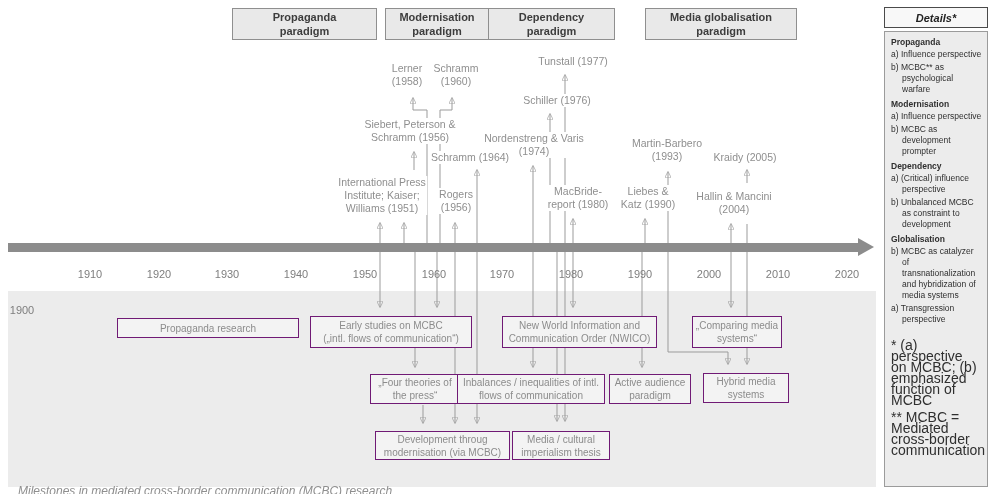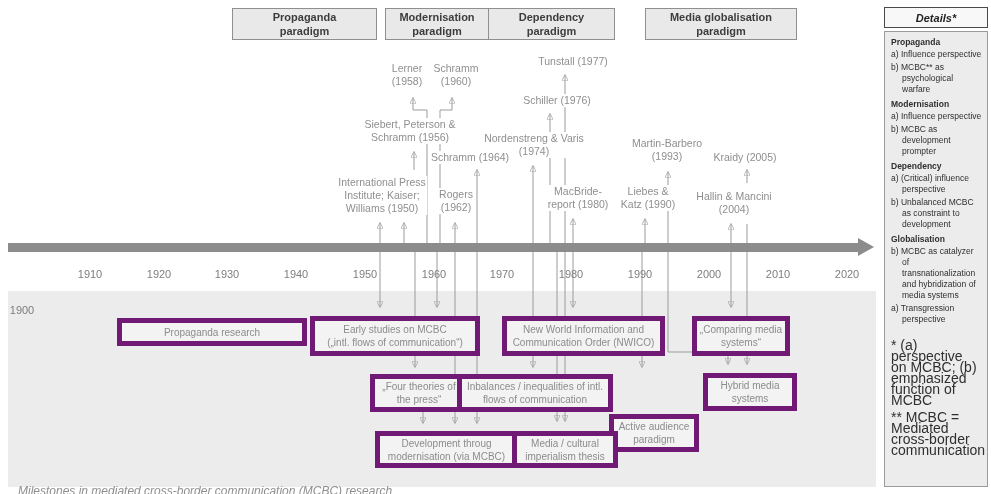--- a/index.html
+++ b/index.html
@@ -12,21 +12,21 @@
            border-left:16px solid #8c8c8c;}
   .wires{position:absolute;left:0;top:0;z-index:1;}
   .wires path{fill:none;stroke:#9b9b9b;stroke-width:1;}
   .pbox{position:absolute;z-index:2;background:#e9e9e9;border:1px solid #8f8f8f;
         display:flex;align-items:center;justify-content:center;text-align:center;
         font-size:11px;font-weight:bold;color:#3d3d3d;line-height:14px;white-space:pre-line;}
   .yr{position:absolute;top:268px;transform:translateX(-50%);font-size:11px;color:#7e7e7e;z-index:2;}
   .evt{position:absolute;transform:translateX(-50%);z-index:2;background:#fff;
        text-align:center;font-size:10.5px;line-height:13px;color:#8f8f8f;
        white-space:pre-line;padding:0 1px;}
-  .rbox{position:absolute;z-index:2;background:#f3f3f3;border:5px solid #701a75;
+  .rbox{position:absolute;z-index:2;background:#f3f3f3;border:1px solid #701a75;
         display:flex;align-items:center;justify-content:center;text-align:center;
         font-size:10px;line-height:13px;color:#8c8c8c;white-space:pre-line;}
   .caption{position:absolute;left:18px;top:466px;z-index:2;font-size:12px;
            font-style:italic;color:#8f8f8f;margin-top:18px;}
   .dtitle{position:absolute;left:884px;top:7px;width:104px;height:21px;z-index:2;
           background:#f8f8f8;border:1px solid #4a4a4a;box-sizing:border-box;
           display:flex;align-items:center;justify-content:center;
           font-size:11px;font-weight:bold;font-style:italic;color:#222;}
   .dbody{position:absolute;left:884px;top:31px;width:104px;height:456px;z-index:2;
          background:#ececec;border:1px solid #9b9b9b;box-sizing:border-box;
@@ -118,42 +118,42 @@
   <div class="evt" style="left:410px;top:118px;">Siebert, Peterson &amp;
 Schramm (1956)</div>
   <div class="evt" style="left:534px;top:132px;">Nordenstreng &amp; Varis
 (1974)</div>
   <div class="evt" style="left:470px;top:151px;">Schramm (1964)</div>
   <div class="evt" style="left:667px;top:137px;">Martin-Barbero
 (1993)</div>
   <div class="evt" style="left:745px;top:151px;">Kraidy (2005)</div>
   <div class="evt" style="left:382px;top:176px;max-width:90px;">International Press
 Institute; Kaiser;
-Williams (1950)</div>
+Williams (1951)</div>
   <div class="evt" style="left:456px;top:188px;">Rogers
-(1962)</div>
+(1956)</div>
   <div class="evt" style="left:578px;top:185px;">MacBride-
 report (1980)</div>
   <div class="evt" style="left:648px;top:185px;">Liebes &amp;
 Katz (1990)</div>
   <div class="evt" style="left:734px;top:190px;">Hallin &amp; Mancini
 (2004)</div>
 
   <div class="rbox" style="left:117px;top:318px;width:180px;height:18px;">Propaganda research</div>
   <div class="rbox" style="left:310px;top:316px;width:160px;height:30px;">Early studies on MCBC
 („intl. flows of communication“)</div>
   <div class="rbox" style="left:502px;top:316px;width:153px;height:30px;">New World Information and
 Communication Order (NWICO)</div>
   <div class="rbox" style="left:692px;top:316px;width:88px;height:30px;text-align:center;">„Comparing media
 systems“</div>
   <div class="rbox" style="left:370px;top:374px;width:88px;height:28px;">„Four theories of
 the press“</div>
   <div class="rbox" style="left:457px;top:374px;width:146px;height:28px;">Inbalances / inequalities of intl.
 flows of communication</div>
-  <div class="rbox" style="left:609px;top:374px;width:80px;height:28px;margin-top:40px;">Active audience
+  <div class="rbox" style="left:609px;top:374px;width:80px;height:28px;">Active audience
 paradigm</div>
   <div class="rbox" style="left:703px;top:373px;width:84px;height:28px;">Hybrid media
 systems</div>
   <div class="rbox" style="left:375px;top:431px;width:133px;height:27px;">Development throug
 modernisation (via MCBC)</div>
   <div class="rbox" style="left:512px;top:431px;width:96px;height:27px;">Media / cultural
 imperialism thesis</div>
 
   <div class="caption">Milestones in mediated cross-border communication (MCBC) research</div>
 

